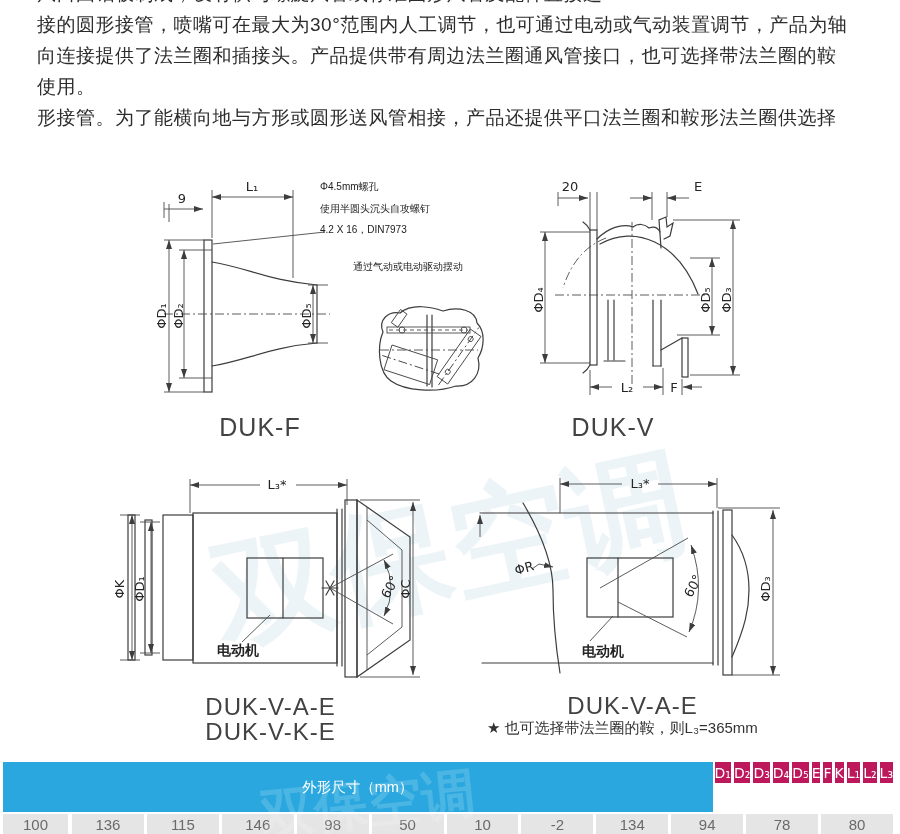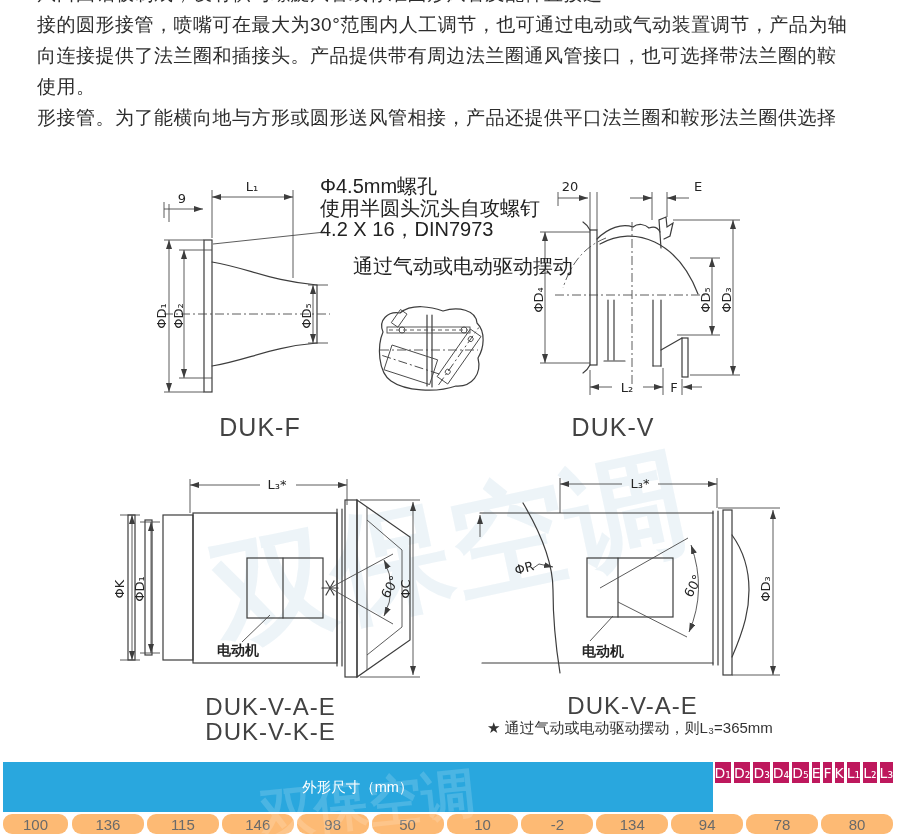--- a/index.html
+++ b/index.html
@@ -16,37 +16,37 @@
   .wm2{left:260px;top:768px;font-size:54px;color:rgba(255,255,255,.16);transform:rotate(-6deg);z-index:5;}
   
   svg{position:absolute;z-index:1;overflow:visible;}
   .ln{stroke:#3d3d3d;stroke-width:1.2;fill:none;stroke-linecap:round;}
   .thin{stroke:#4a4a4a;stroke-width:0.9;fill:none;}
   .cl{stroke:#4a4a4a;stroke-width:0.9;fill:none;stroke-dasharray:9 3 2 3;}
   .dsh{stroke:#4a4a4a;stroke-width:0.9;fill:none;stroke-dasharray:4 3;}
   .lbl{font-size:13px;fill:#252525;font-family:"DejaVu Sans","Liberation Sans",sans-serif;}
   .lbl2{font-size:14px;fill:#252525;font-weight:600;font-family:"Liberation Sans","DejaVu Sans",sans-serif;}
   
-  .ann{position:absolute;font-size:20px;line-height:21.5px;color:#222;z-index:2;}
+  .ann{position:absolute;font-size:10px;line-height:21.5px;color:#222;z-index:2;}
   .ann .b{font-weight:bold;}
   .cap{position:absolute;font-size:25px;font-weight:normal;color:#424242;letter-spacing:1px;
        text-align:center;z-index:2;}
   .note{position:absolute;font-size:15px;color:#333;z-index:2;}
   
   .dim-table{position:absolute;left:3px;top:762px;width:890px;z-index:4;}
   .t-head{display:flex;gap:4px;height:50px;}
   .cell{display:flex;align-items:center;justify-content:center;}
   .spec{width:64px;background:#29a7de;color:#fff;font-size:15px;}
   .t-right{flex:1;display:flex;gap:2px;}
   .dims-title{flex:1;background:#29a7de;color:#fff;font-size:14.5px;}
   .t-cols{display:flex;gap:3px;height:21px;}
   .t-cols .cell{flex:1;background:#be185d;color:#fff;font-size:14px;
                 font-family:"DejaVu Sans","Liberation Sans",sans-serif;}
   .t-row{display:flex;gap:3px;height:20px;margin-top:2px;}
-  .t-row .cell{flex:1;background:#fdba74;color:#6a6a6a;font-size:15px;border-radius:9px;}
+  .t-row .cell{flex:1;background:#e5e5e5;color:#6a6a6a;font-size:15px;}
   .t-row .spec-val{flex:none;width:65px;margin-right:1px;}
 </style>
 </head>
 <body>
 
 <div id="page">
 
   <div class="wm wm1">双保空调</div>
 
   <div class="intro">
@@ -276,21 +276,21 @@
       <line class="thin" x1="100" y1="19" x2="162" y2="19" marker-start="url(#fd-a)"></line>
       <line class="thin" x1="198" y1="19" x2="257" y2="19" marker-end="url(#fd-a)"></line>
       <text class="lbl" x="180" y="23" text-anchor="middle">L₃*</text>
       <line class="thin" x1="313" y1="45" x2="313" y2="210" marker-start="url(#fd-a)" marker-end="url(#fd-a)"></line>
       <line class="thin" x1="258" y1="43" x2="320" y2="43"></line>
       <line class="thin" x1="272" y1="210" x2="320" y2="210"></line>
       <text class="lbl" x="310" y="124" text-anchor="middle" transform="rotate(-90 310 124)">ΦD₃</text>
     </g>
   </svg>
   <div class="cap" style="left:550px;top:692px;width:165px;font-size:24px">DUK-V-A-E</div>
-  <div class="note" style="left:487px;top:719px">★ 通过气动或电动驱动摆动，则L₃=365mm</div>
+  <div class="note" style="left:487px;top:719px">★ 也可选择带法兰圈的鞍，则L₃=365mm</div>
 
   <div class="dim-table">
     <div class="t-head">
       <div class="t-right">
         <div class="cell dims-title">外形尺寸（mm）</div>
         <div class="t-cols">
           <div class="cell">D₁</div>
           <div class="cell">D₂</div>
           <div class="cell">D₃</div>
           <div class="cell">D₄</div>

